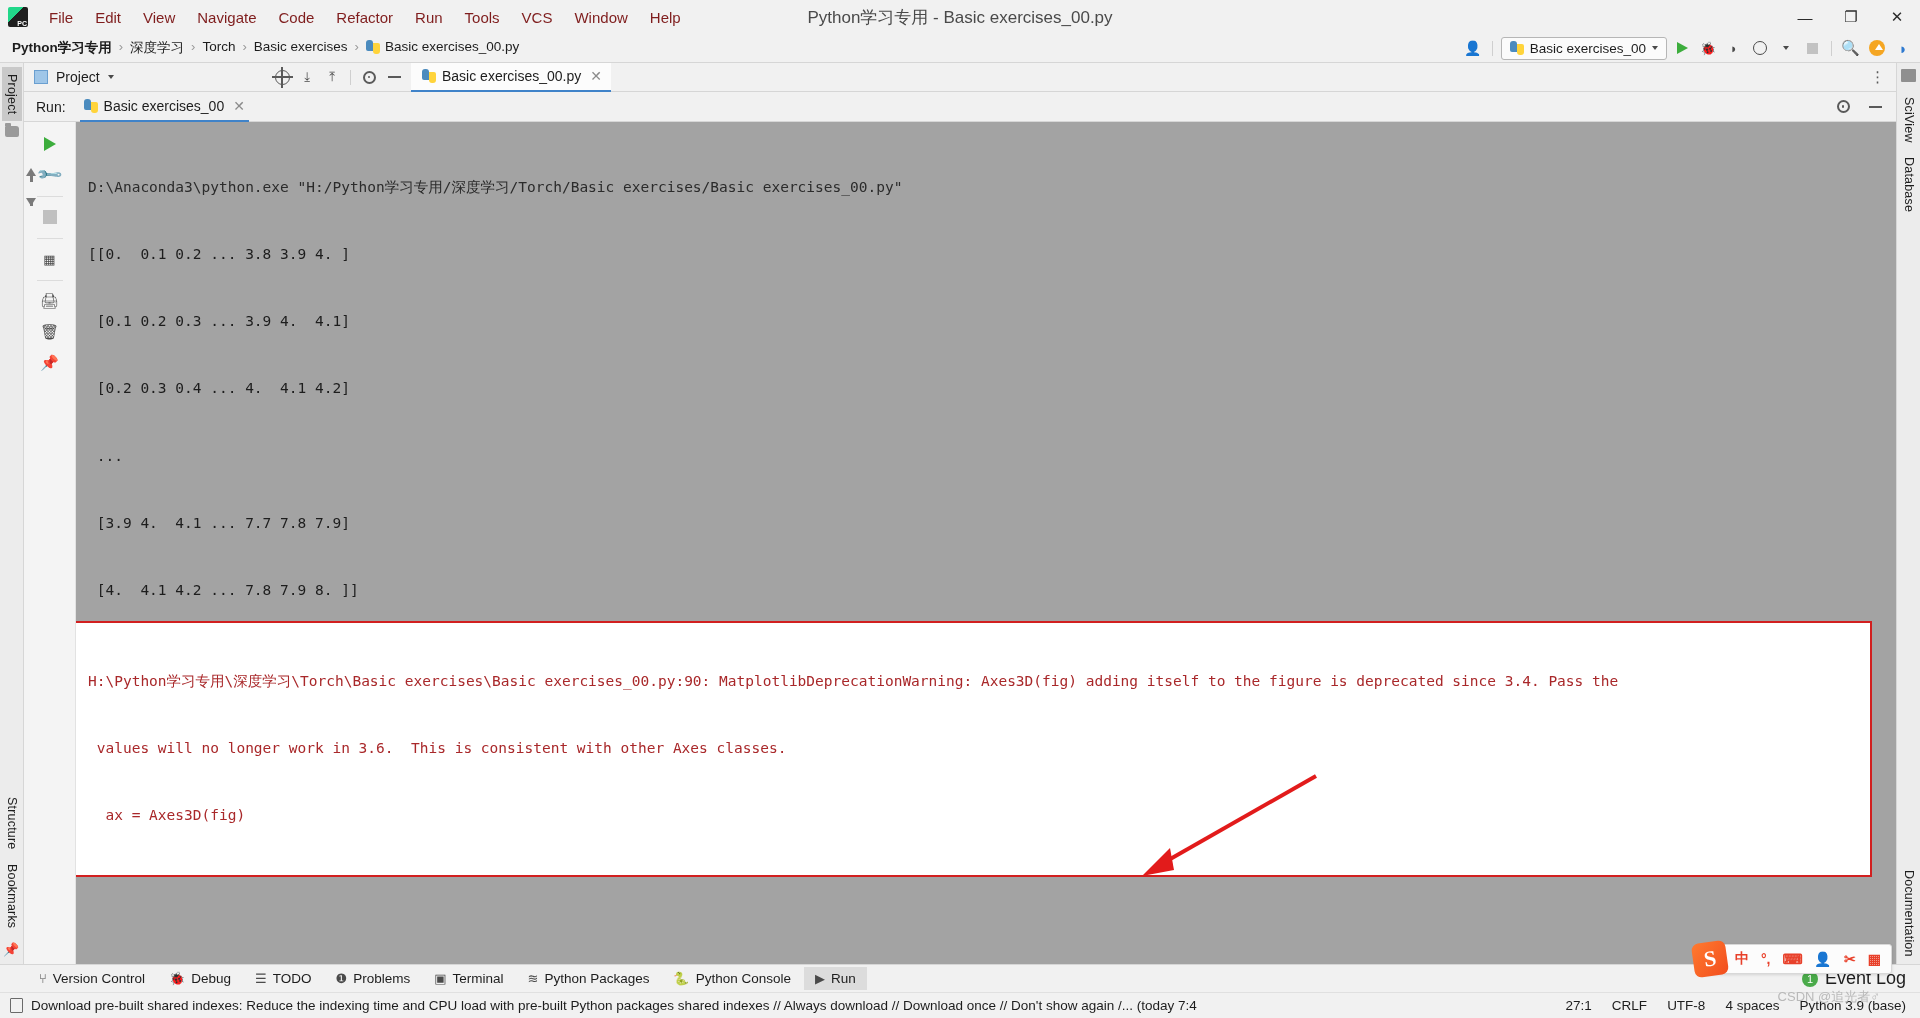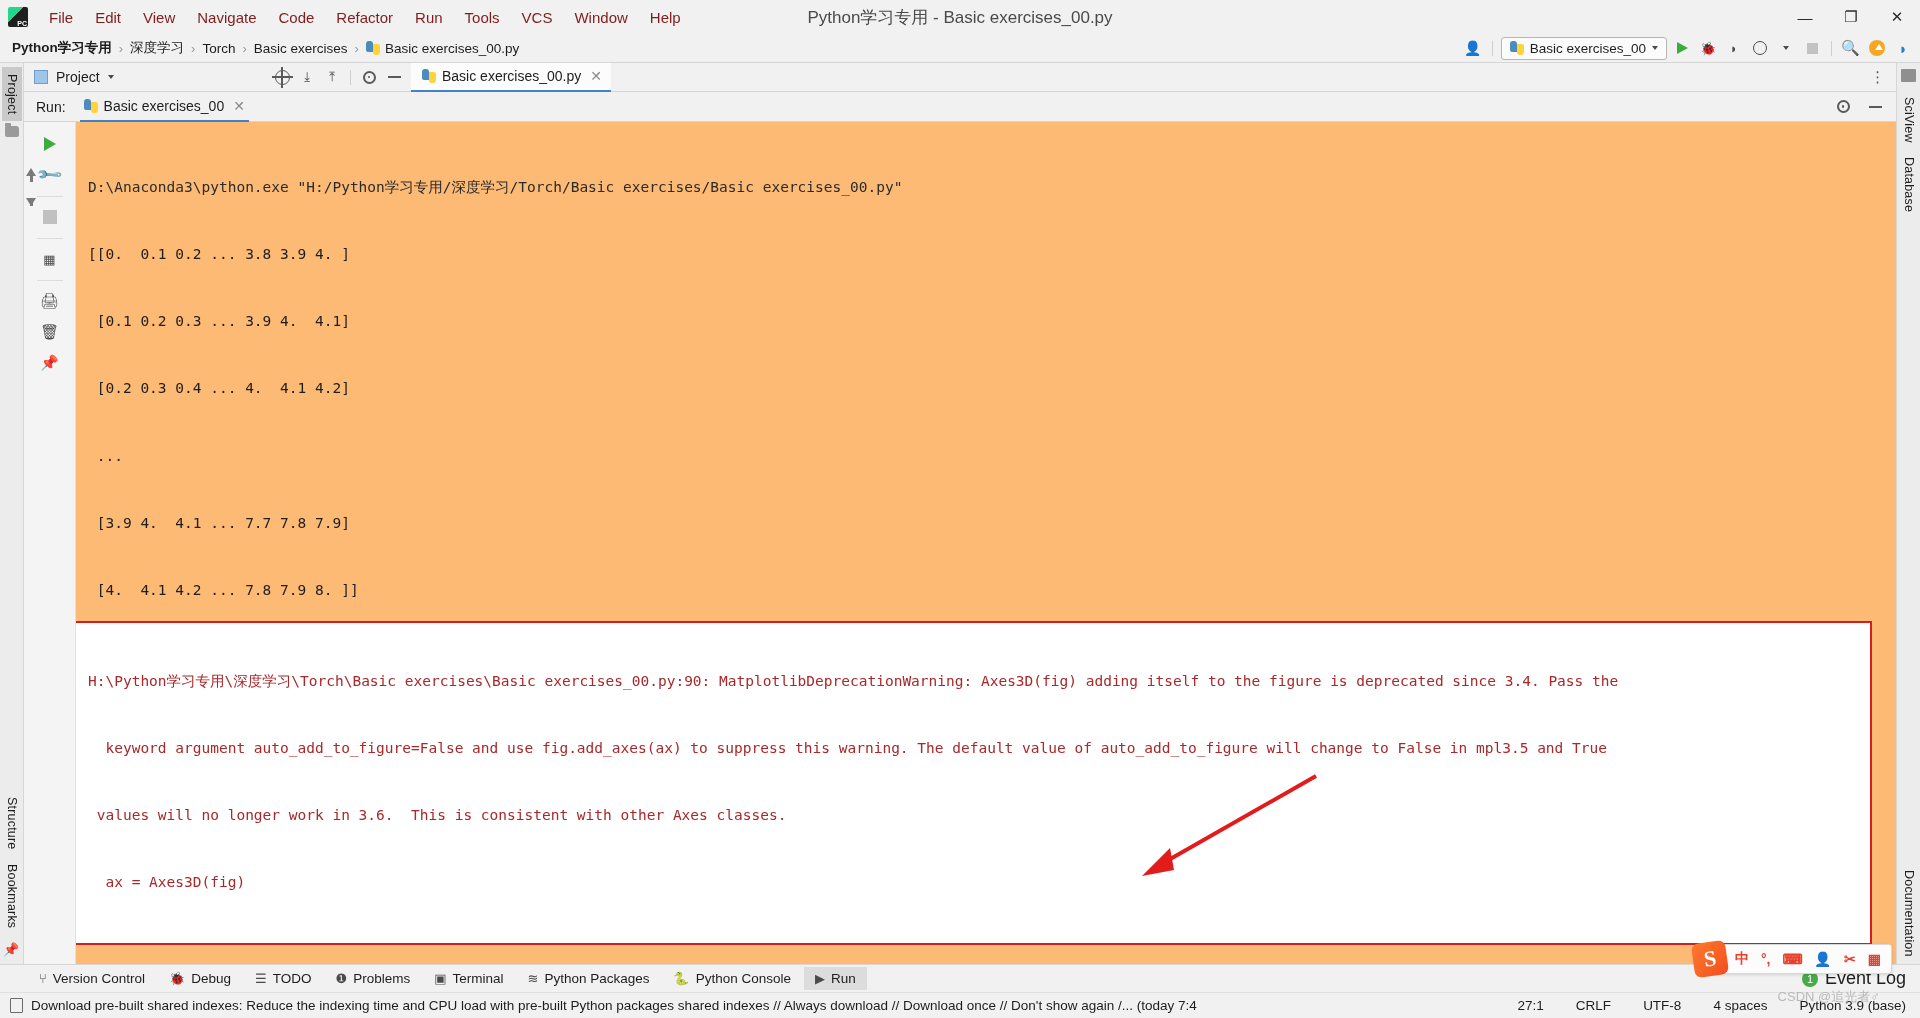--- a/index.html
+++ b/index.html
@@ -38,21 +38,21 @@
   .win-btn {
     width: 46px; height: 34px; display: flex; align-items: center; justify-content: center;
     font-size: 15px; color: #2b2b2b;
   }
 
   
   .navbar {
     height: 29px; background: #f1f1f1; display: flex; align-items: center;
     padding: 0 6px 0 12px; flex: none; border-bottom: 1px solid #d6d6d6; position: relative;
   }
-  .crumbs { display: flex; align-items: center; font-size: 13.5px; }
+  .crumbs { display: flex; align-items: flex-start; font-size: 13.5px; }
   .crumb { color: #1d1d1d; white-space: nowrap; }
   .crumb.bold { font-weight: bold; }
   .crumb-sep { color: #9a9a9a; margin: 0 7px; font-size: 13px; }
   .crumb-file { display: flex; align-items: center; gap: 5px; }
   .py-ico {
     width: 14px; height: 14px; flex: none; position: relative; display: inline-block;
   }
   .py-ico::before, .py-ico::after {
     content: ""; position: absolute; width: 7px; height: 11px;
   }
@@ -149,21 +149,21 @@
   .arrow-dn { width:0;height:0;border-top:8px solid #7a7a7a;border-left:5px solid transparent;border-right:5px solid transparent;position:relative;}
   .arrow-dn::after{content:"";position:absolute;left:-1.5px;top:-6px;width:3px;height:6px;background:#7a7a7a;}
   .wrench { font-size: 17px; color: #4a4a4a; transform: rotate(-45deg); }
   .stop-sq { width: 14px; height: 14px; background: #c0c0c0; }
   .printer { font-size: 15px; color: #4a4a4a; }
   .trash { font-size: 15px; color: #4a4a4a; }
   .pin { font-size: 15px; color: #4a4a4a; }
   .tri-run-g { width:0;height:0;border-left:12px solid #3cad3c;border-top:7px solid transparent;border-bottom:7px solid transparent; }
 
   .console {
-    flex: 1; position: relative; overflow: hidden; background: #fdba74;
+    flex: 1; position: relative; overflow: hidden; background: #a3a3a3;
     font-family: "DejaVu Sans Mono", "Liberation Mono", monospace;
     font-size: 14.5px; line-height: 22.4px; padding: 9px 0 0 12px; white-space: pre;
   }
   .cmdline { color: #2b2b2b; }
   .arr { color: #1d1d1d; }
 
   
   .warnbox {
     position: absolute; left: -4px; right: 24px; top: 499px;
     border: 2px solid #d21f1f; padding: 2px 0 4px 14px; background: #fff;
@@ -206,21 +206,21 @@
   .evt-badge {
     width: 16px; height: 16px; border-radius: 50%; background: #4aaa4a; color: #fff;
     font-size: 11px; display: flex; align-items: center; justify-content: center;
   }
 
   .statusbar2 {
     height: 26px; background: #f1f1f1; border-top: 1px solid #e0e0e0;
     display: flex; align-items: center; flex: none; padding-left: 10px; gap: 8px; font-size: 13.5px;
   }
   .note-ico { width: 13px; height: 15px; border: 1.4px solid #6a6a6a; border-radius: 1px; }
-  .sb2-right { margin-left: auto; display: flex; align-items: center; gap: 32px; padding-right: 14px; }
+  .sb2-right { margin-left: auto; display: flex; align-items: center; gap: 20px; padding-right: 14px; }
   .wm {
     position: absolute; right: 40px; bottom: 12px; font-size: 13px; color: #b9b9b9;
     font-family: "Liberation Sans", sans-serif; pointer-events: none;
   }
   
   .annot-arrow { position: absolute; left: 1060px; top: 648px; pointer-events: none; }
 </style>
 </head>
 <body>
 
@@ -418,21 +418,20 @@
           
           
           
           
           
           
           
 
           <div class="warnbox">
             <div class="warntext">H:\Python学习专用\深度学习\Torch\Basic exercises\Basic exercises_00.py:90: MatplotlibDeprecationWarning: Axes3D(fig) adding itself to the figure is deprecated since 3.4. Pass the</div>
-            <div class="warntext">  keyword argument auto_add_to_figure=False and use fig.add_axes(ax) to suppress this warning. The default value of auto_add_to_figure will change to False in mpl3.5 and True</div>
             <div class="warntext"> values will no longer work in 3.6.  This is consistent with other Axes classes.</div>
             <div class="warntext">  ax = Axes3D(fig)</div>
           </div>
 
           
           
           
           
 
           

